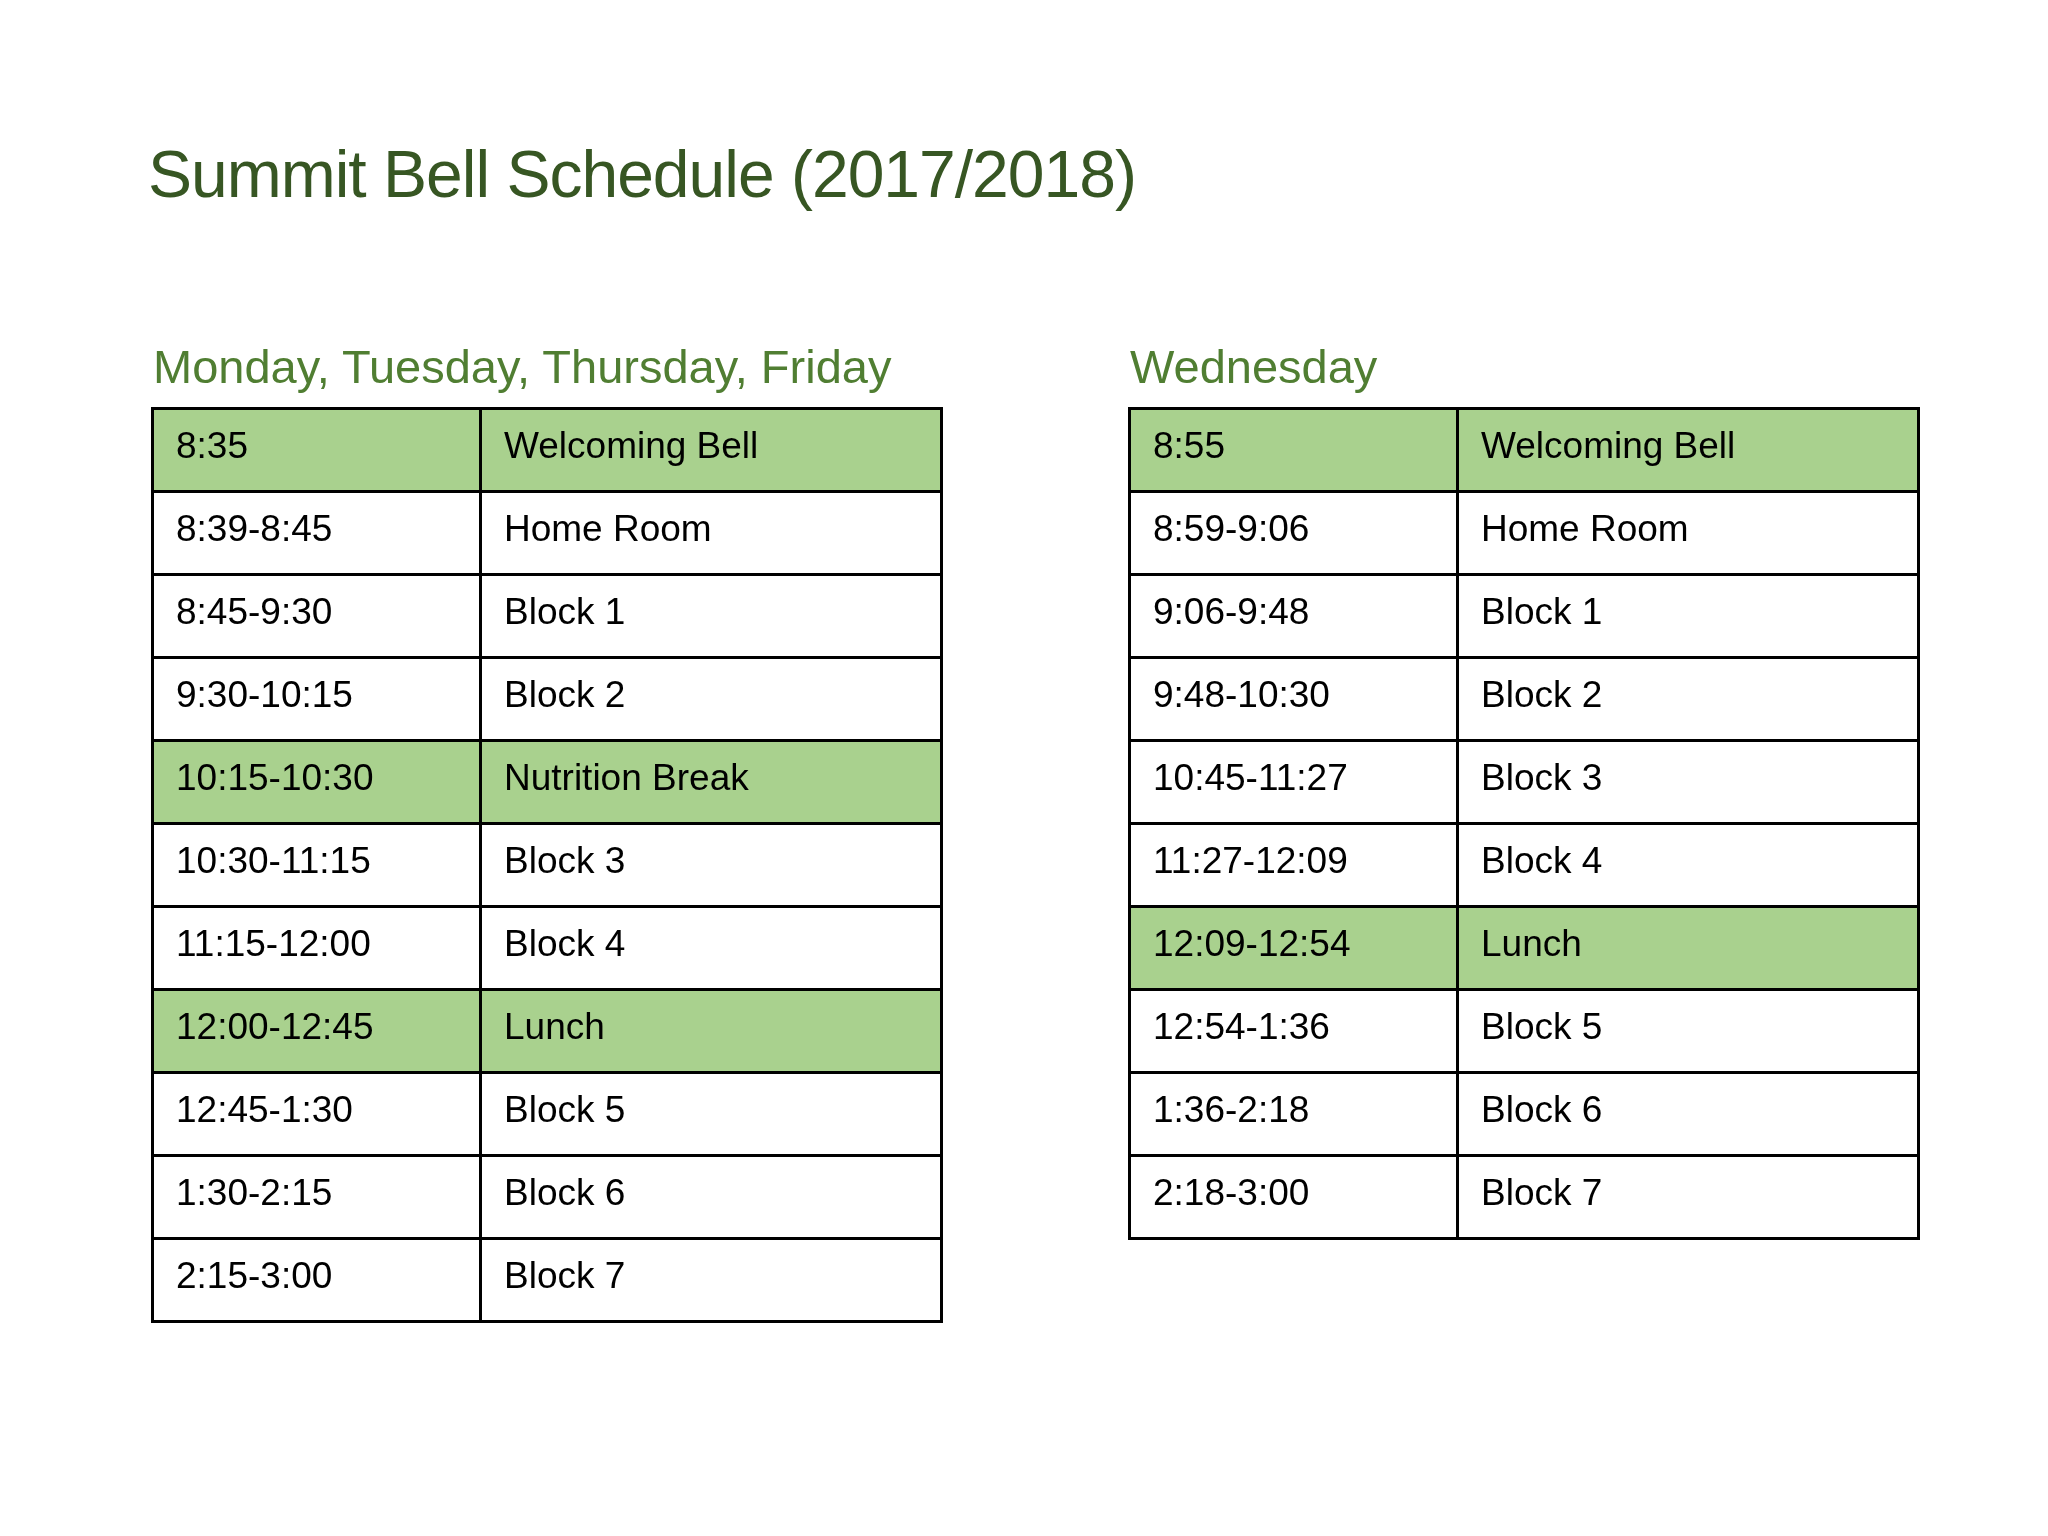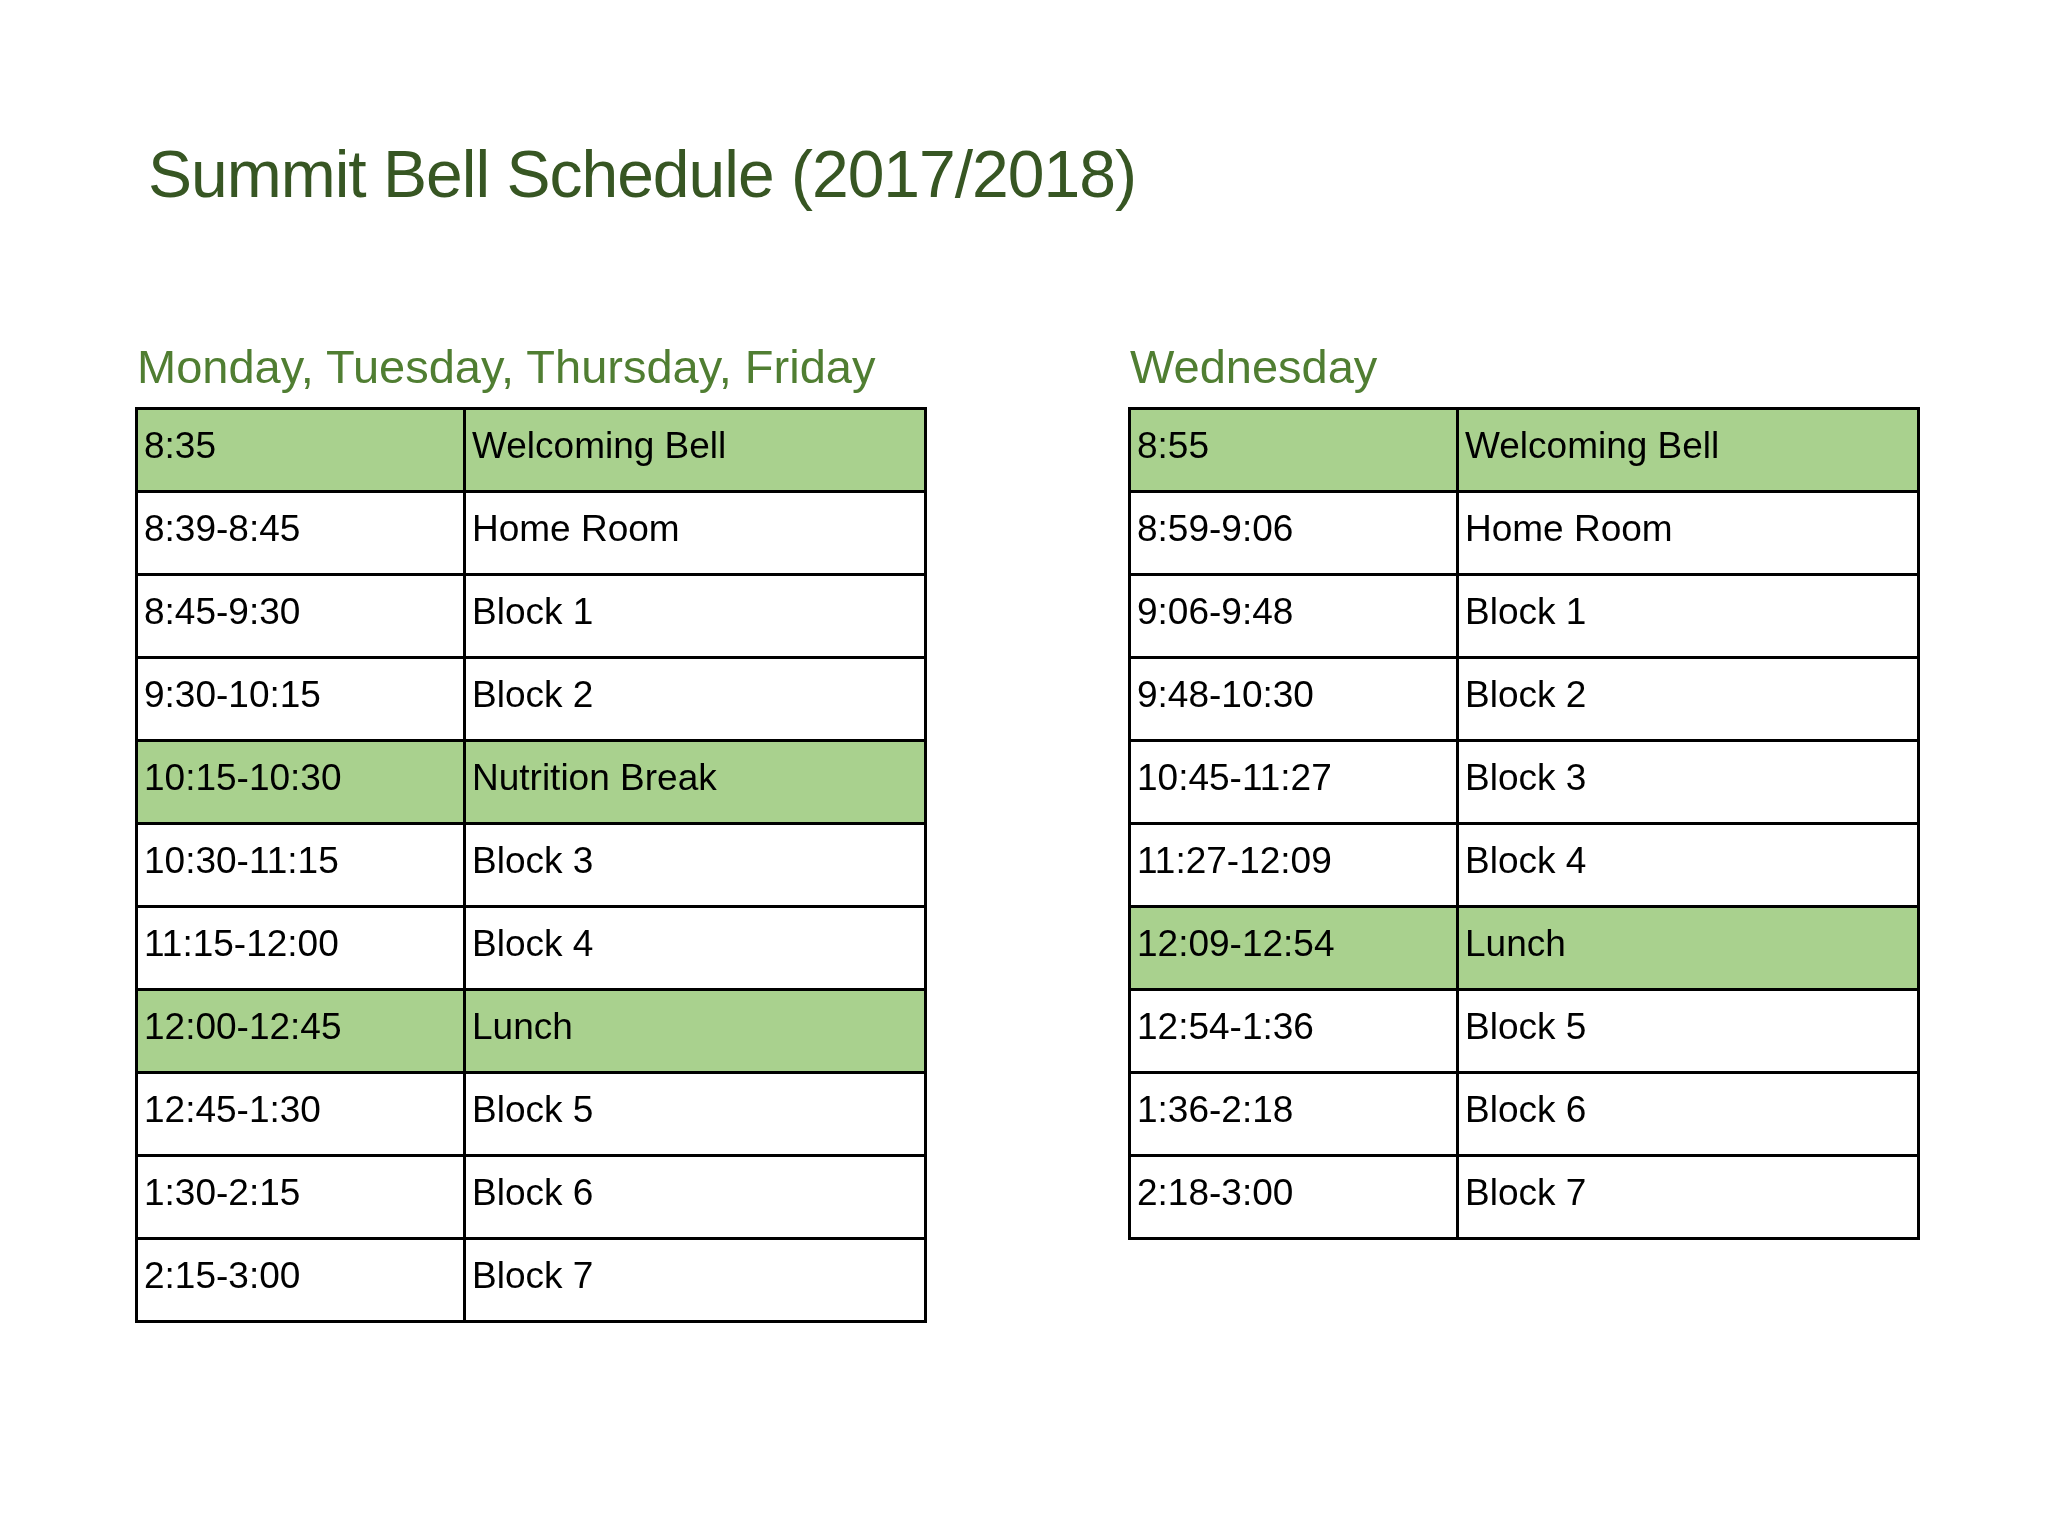--- a/index.html
+++ b/index.html
@@ -25,41 +25,41 @@
     letter-spacing: -1px;
     color: #375623;
     white-space: nowrap;
     text-align: right;
   }
   .section {
     position: absolute;
     top: 340px;
     width: 792px;
   }
-  .section.pos-0 { left: 135px; }
+  .section.pos-0 { left: 151px; }
   .section.pos-1 { left: 1128px; }
   .heading {
     margin: 0 0 12px 2px;
     font-size: 47px;
     font-weight: 400;
     line-height: 1.17;
     color: #507e32;
     white-space: nowrap;
   }
   table.schedule {
     border-collapse: collapse;
     table-layout: fixed;
     width: 792px;
   }
   table.schedule td {
     border: 3px solid #000000;
     height: 83px;
     vertical-align: top;
     box-sizing: border-box;
-    padding: 14px 6px 0 6px;
+    padding: 14px 6px 0 22px;
     font-size: 37px;
     line-height: 1.2;
     color: #000000;
     background: #ffffff;
     overflow: hidden;
     white-space: nowrap;
   }
   table.schedule td.col-time { width: 328px; }
   table.schedule tr.highlight td { background: #a9d18e; }
 </style>

